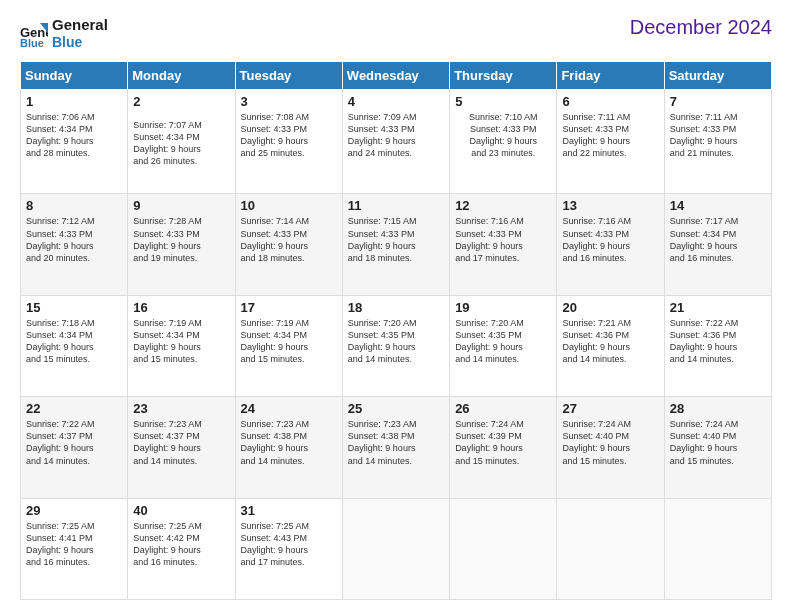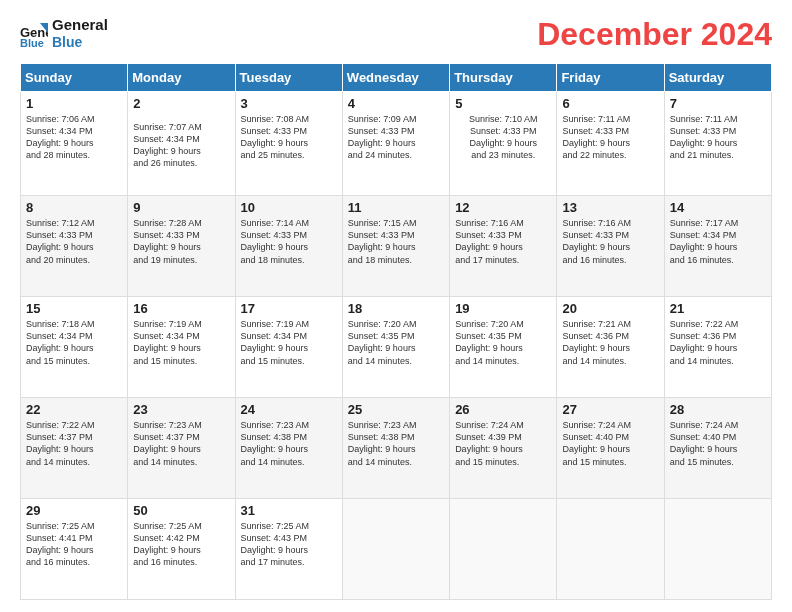--- a/index.html
+++ b/index.html
@@ -29,23 +29,23 @@
     }
     .logo-icon {
       width: 28px;
       height: 28px;
       margin-right: 4px;
     }
     .title-block {
       text-align: right;
     }
     .month-title {
-      font-size: 32px;
-      font-weight: bold;
-      color: #ef4444;
+      font-size: 20px;
+      font-weight: normal;
+      color: #4c1d95;
     }
     .location {
       font-size: 15px;
       color: #444;
     }
     .calendar {
       flex: 1;
       border-collapse: collapse;
       width: 100%;
       table-layout: fixed;
@@ -326,21 +326,21 @@
         </tr>
         <tr>
           <td>
             <span class="day-number">29</span>
             <div class="day-info" style="white-space: pre-line;">Sunrise: 7:25 AM
 Sunset: 4:41 PM
 Daylight: 9 hours
 and 16 minutes.</div>
           </td>
           <td>
-            <span class="day-number">50</span>
+            <span class="day-number">40</span>
             <div class="day-info" style="white-space: pre-line;">Sunrise: 7:25 AM
 Sunset: 4:42 PM
 Daylight: 9 hours
 and 16 minutes.</div>
           </td>
           <td>
             <span class="day-number">31</span>
             <div class="day-info" style="white-space: pre-line;">Sunrise: 7:25 AM
 Sunset: 4:43 PM
 Daylight: 9 hours

